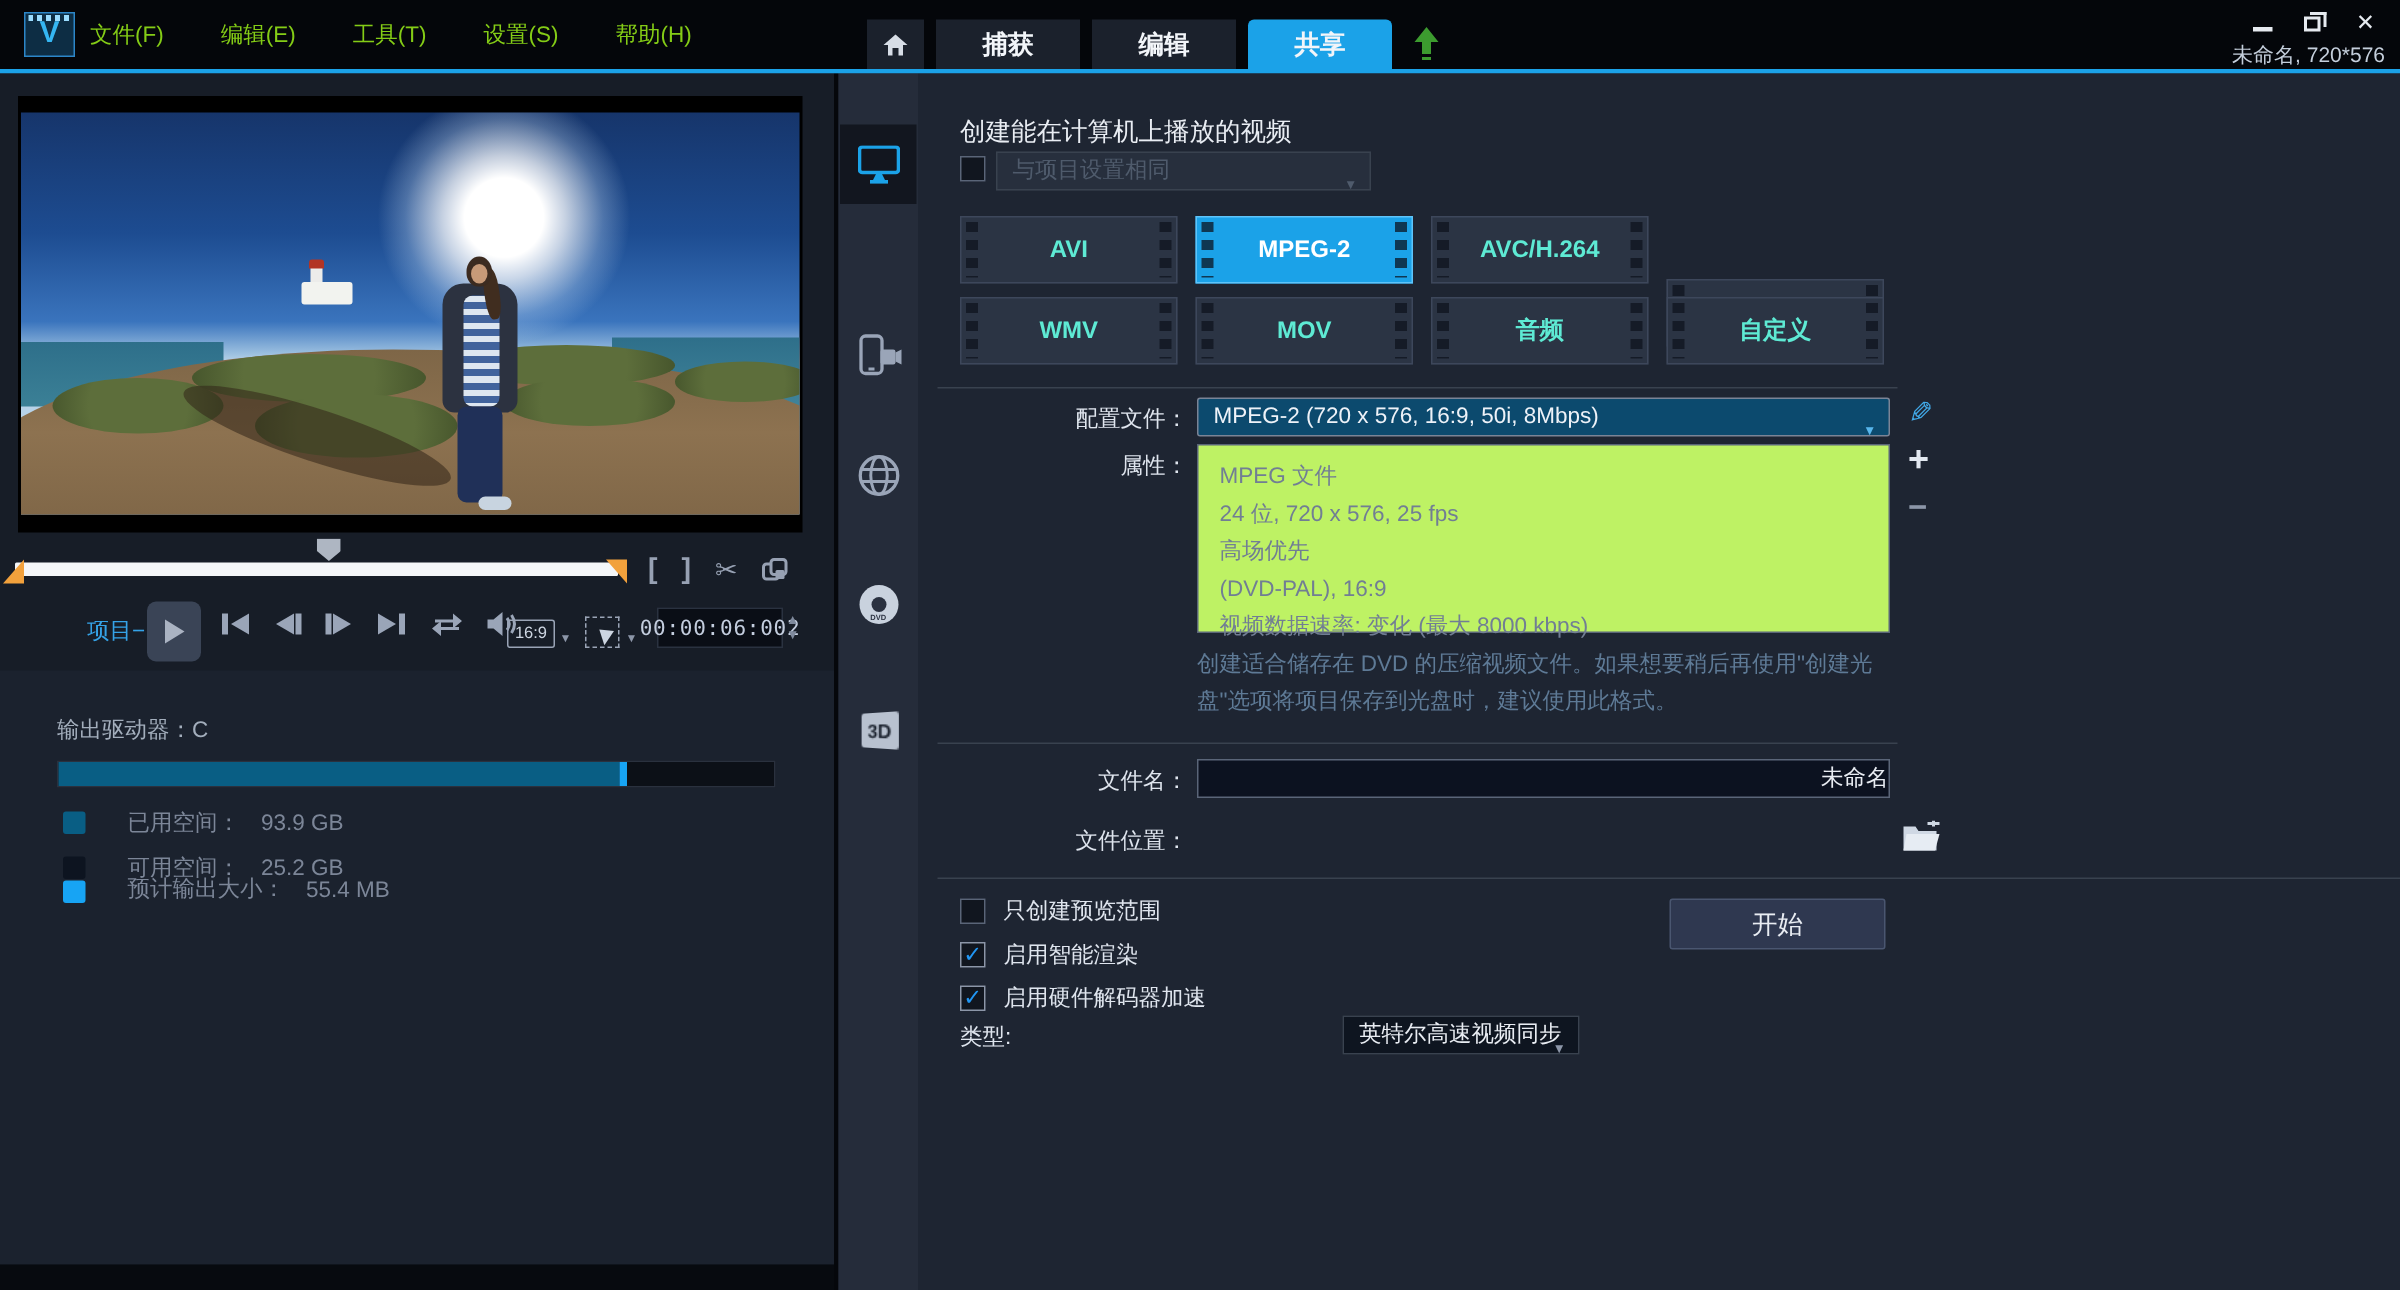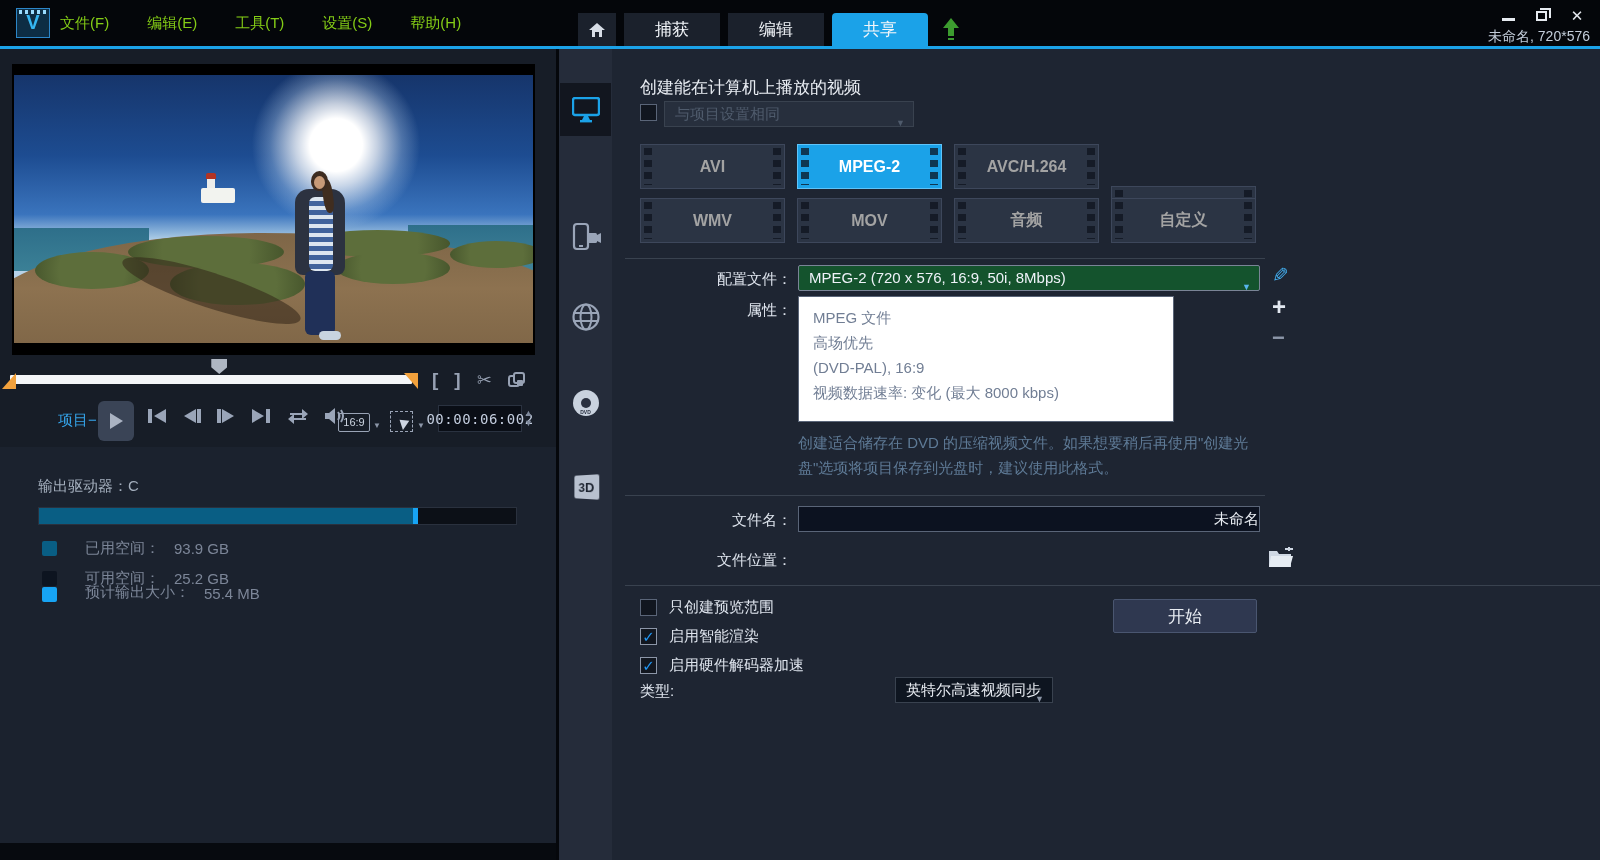--- a/index.html
+++ b/index.html
@@ -12,21 +12,21 @@
   .accent-line { position:absolute; left:0; top:46px; width:1600px; height:3px; background:#1ba2e8; }
   .logo { position:absolute; left:16px; top:8px; width:34px; height:30px; background:#0d2d44;
     border:1px solid #2c86c8; color:#35b6f2; font-weight:bold; font-size:20px; text-align:center; line-height:26px; }
   .logo .sprockets { position:absolute; left:2px; top:1px; width:28px; height:4px;
     background:repeating-linear-gradient(90deg,#9adcff 0 3px,transparent 3px 6px); }
   .menu { position:absolute; left:60px; top:0; height:46px; display:flex; align-items:center; gap:38px; }
   .menu-item { color:#84cc16; font-size:15px; cursor:default;text-align:center; }
 
   .tabs { position:absolute; left:578px; top:13px; height:33px; display:flex; gap:8px; align-items:flex-end; }
   .home-tab { width:38px; height:33px; background:#1b212c; display:flex; align-items:center; justify-content:center; }
-  .tab { width:96px; height:33px; background:#1b212c; color:#f2f5f9; font-size:17px; font-weight:normal;
+  .tab { width:96px; height:33px; background:#1b212c; color:#f2f5f9; font-size:17px; font-weight:bold;
     display:flex; align-items:center; justify-content:center; }
   .tab.active { background:#1ba2e8; border-radius:4px 4px 0 0; }
   .publish-arrow { width:30px; height:33px; display:flex; align-items:center; justify-content:center; }
 
   .win-controls { position:absolute; right:14px; top:8px; display:flex; gap:16px; align-items:center; }
   .win-btn { width:18px; height:16px; position:relative; }
   .min-glyph { position:absolute; left:2px; top:10px; width:13px; height:3px; background:#e6eaf0; }
   .restore-glyph { position:absolute; left:2px; top:3px; width:11px; height:10px; border:2px solid #e6eaf0; }
   .restore-glyph::before { content:""; position:absolute; left:2px; top:-5px; width:9px; height:8px; border:2px solid #e6eaf0; border-bottom:none; border-left:none; }
   .close-glyph { color:#e6eaf0; font-size:15px; font-weight:bold; line-height:16px; text-align:center; }
@@ -120,38 +120,38 @@
   
   .content { position:absolute; left:612px; top:49px; width:988px; height:811px; background:#1e2532; }
   .heading { position:absolute; left:28px; top:27px; color:#e9edf3; font-size:17px; }
   .sameproj-check { position:absolute; left:28px; top:55px; width:17px; height:17px; background:#11161f; border:1px solid #5a6578; }
   .sameproj-dd { position:absolute; left:52px; top:52px; width:250px; height:26px; background:#272f3d; border:1px solid #39424f;
     color:#4f5b6c; font-size:15px; line-height:24px; padding-left:10px; }
   .sameproj-dd .dd-arrow { position:absolute; right:8px; top:9px; font-size:9px; color:#4f5b6c; }
 
   .fmt-grid { position:absolute; left:28px; top:95px; width:632px; }
   .fmt { position:absolute; width:145px; height:45px; background:#2b3444; border:1px solid #3d475b;
-    color:#a3a3a3; font-size:16px; font-weight:bold; display:flex; align-items:center; justify-content:center; }
+    color:#5eead4; font-size:16px; font-weight:bold; display:flex; align-items:center; justify-content:center; }
   .fmt::before,.fmt::after { content:""; position:absolute; top:3px; bottom:3px; width:8px;
     background:repeating-linear-gradient(180deg,#151b27 0 7px,transparent 7px 12px); }
   .fmt::before { left:3px; } .fmt::after { right:3px; }
   .fmt.sel { background:#1ba2e8; border-color:#5ec4fa; color:#fff; }
   .fmt.sel::before,.fmt.sel::after { background:repeating-linear-gradient(180deg,#0f3752 0 7px,transparent 7px 12px); }
 
   .hsep { position:absolute; left:13px; width:640px; height:1px; background:#39424f; }
 
   .field-label { position:absolute; left:8px; width:172px; text-align:right; color:#dfe5ee; font-size:15px; }
-  .profile-dd { position:absolute; left:186px; top:216px; width:462px; height:26px; background:#14532d; border:1px solid #7a8496;
+  .profile-dd { position:absolute; left:186px; top:216px; width:462px; height:26px; background:#0c4a6e; border:1px solid #7a8496;
     color:#eef2f8; font-size:15px; line-height:24px; padding-left:10px; border-radius:2px; }
   .profile-dd .dd-arrow { position:absolute; right:8px; top:9px; font-size:9px; color:#58b6ec; }
   .pencil-icon { position:absolute; left:660px; top:214px; color:#41a9e8; font-size:20px; transform:scaleX(-1); }
   .plus-icon { position:absolute; left:660px; top:244px; color:#e2e8f0; font-size:24px; font-weight:bold; }
   .minus-icon { position:absolute; left:660px; top:276px; color:#8c96a8; font-size:22px; font-weight:bold; }
 
-  .props-box { position:absolute; left:186px; top:247px; width:376px; height:126px; background:#ffffff; border:1px solid #5a6578;
+  .props-box { position:absolute; left:186px; top:247px; width:462px; height:126px; background:#bef264; border:1px solid #5a6578;
     color:#717e94; font-size:15px; line-height:25px; padding:8px 0 0 14px; }
   .note { position:absolute; left:186px; top:381px; width:468px; color:#5e7a96; font-size:15px; line-height:25px; }
 
   .file-input { position:absolute; left:186px; width:462px; height:26px; background:#0c1220; border:1px solid #5a6578;
     font-size:15px; line-height:24px; padding-left:10px; }
   .folder-icon { position:absolute; left:656px; top:498px; }
 
   .opt-row { position:absolute; left:28px; display:flex; align-items:center; gap:12px; }
   .opt-check { width:17px; height:17px; background:#11161f; border:1px solid #5a6578; position:relative;
     color:#2196f3; font-size:15px; font-weight:bold; text-align:center; line-height:16px; }
@@ -393,20 +393,21 @@
       <span>MPEG-2 (720 x 576, 16:9, 50i, 8Mbps)</span>
       <span class="dd-arrow">▼</span>
     </div>
     <div class="pencil-icon">✎</div>
     <div class="plus-icon">+</div>
     <div class="minus-icon">−</div>
 
     <div class="field-label" style="top:252px;">属性：</div>
     <div class="props-box">
       <div>MPEG 文件</div>
+      <div>24 位, 720 x 576, 25 fps</div>
       <div>高场优先</div>
       <div>(DVD-PAL),  16:9</div>
       <div>视频数据速率: 变化 (最大  8000 kbps)</div>
     </div>
     <div class="note">创建适合储存在 DVD 的压缩视频文件。如果想要稍后再使用"创建光盘"选项将项目保存到光盘时，建议使用此格式。</div>
 
     <div class="hsep" style="top:446px;"></div>
 
     <div class="field-label" style="top:462px;">文件名：</div>
     <div class="file-input" style="top:457px; color:#e9edf3;text-align:right;">未命名</div>

